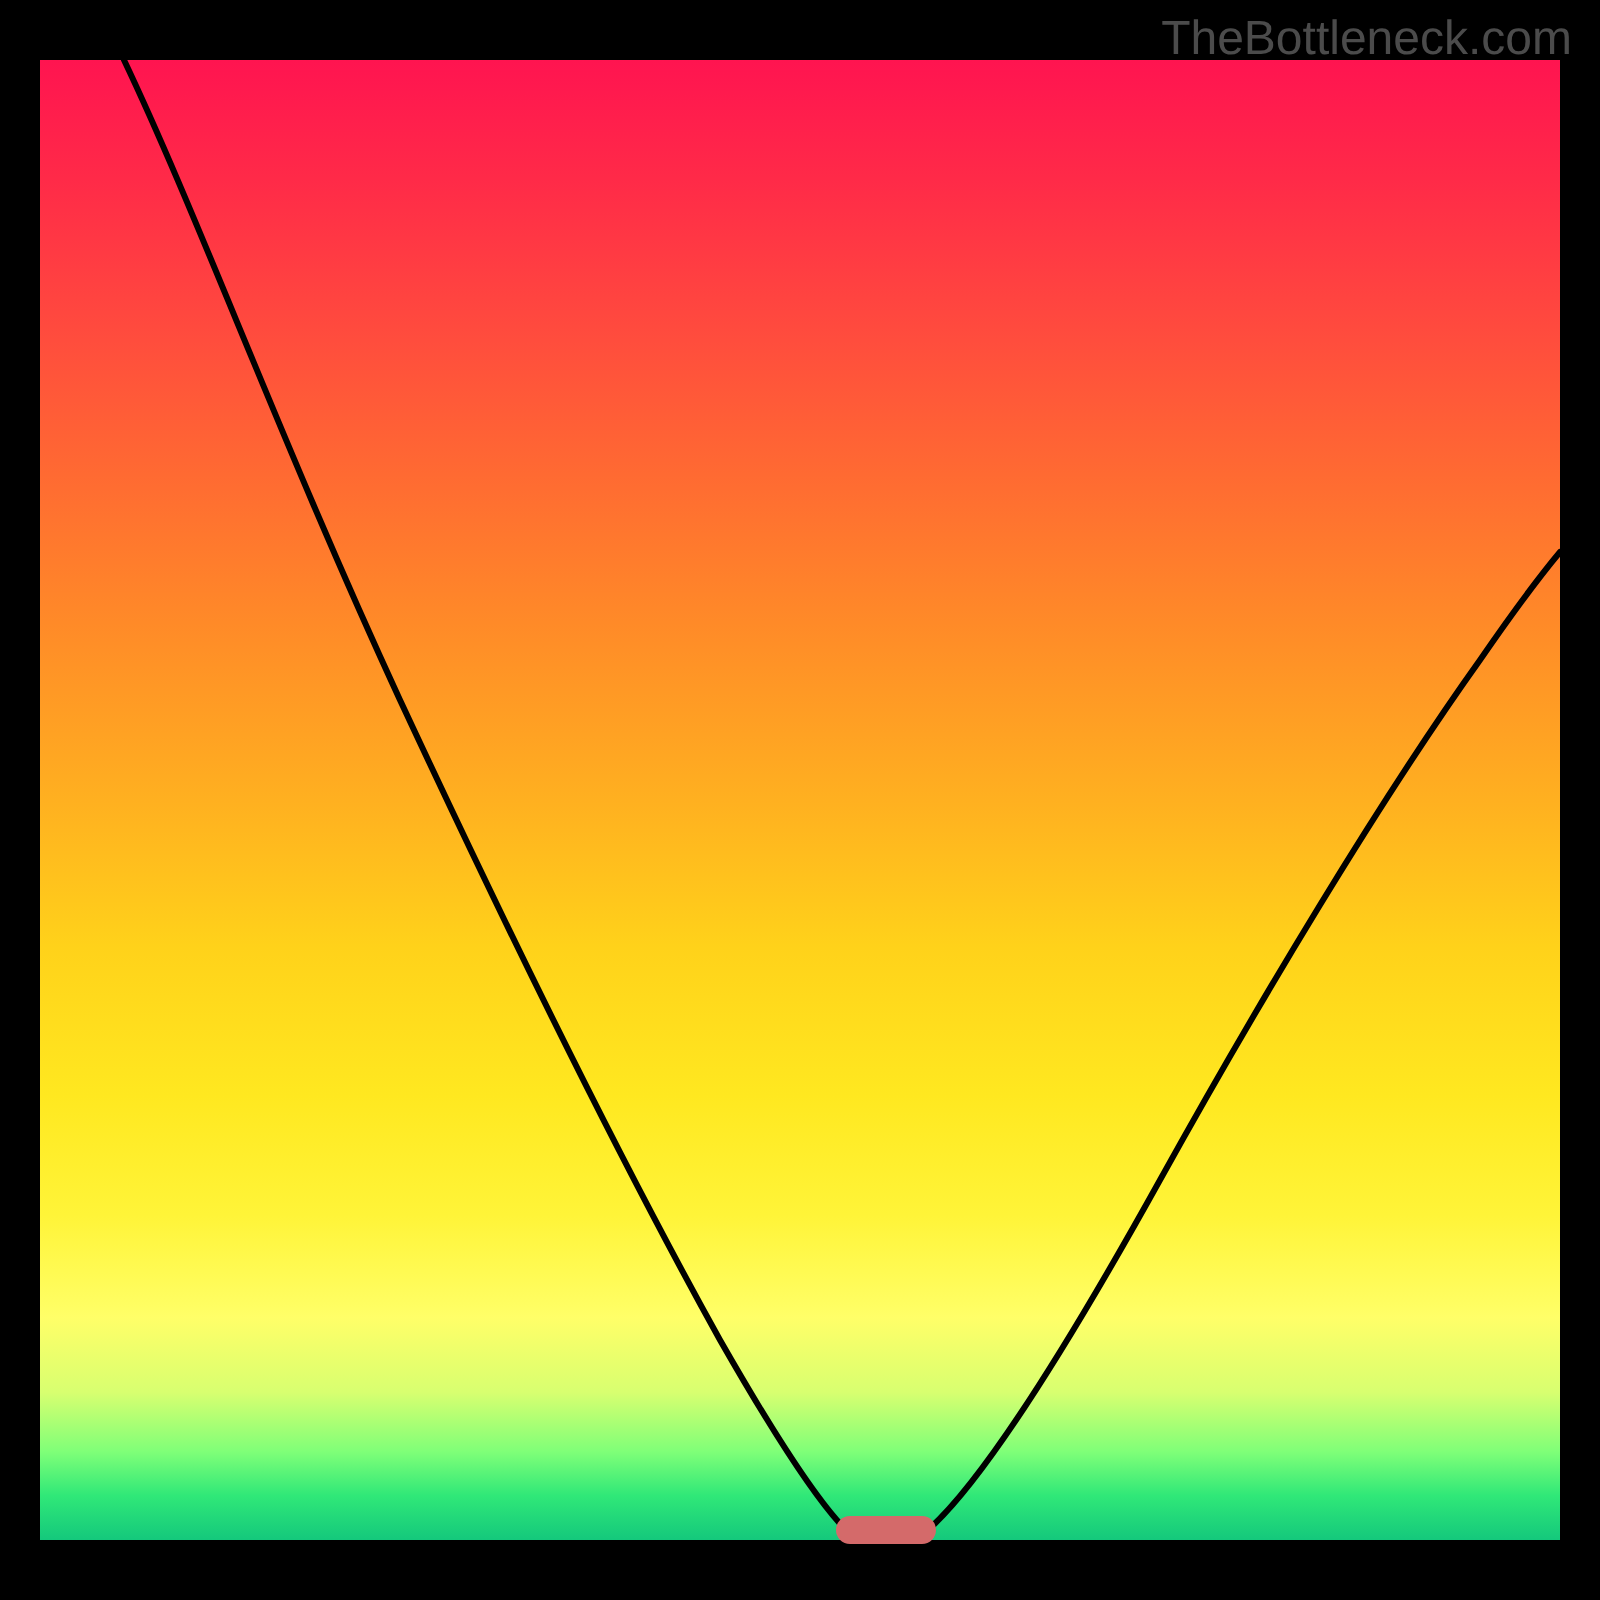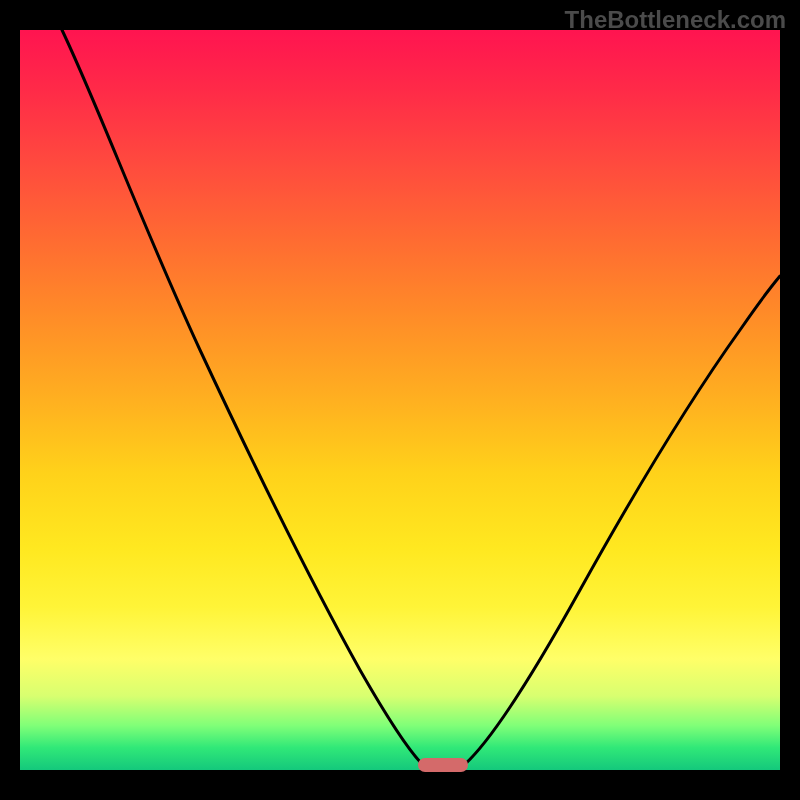--- a/index.html
+++ b/index.html
@@ -16,21 +16,21 @@
     width: 800px;
     height: 800px;
     background: #000;
   }
   .watermark {
     position: absolute;
     top: 6px;
     right: 14px;
     color: #4b4b4b;
     font-size: 24px;
-    font-weight: bold;
+    font-weight: normal;
     letter-spacing: 0px;
     user-select: none;
   }
   .plot-area {
     position: absolute;
     left: 20px;
     top: 30px;
     width: 760px;
     height: 740px;
     background: linear-gradient(to bottom,

